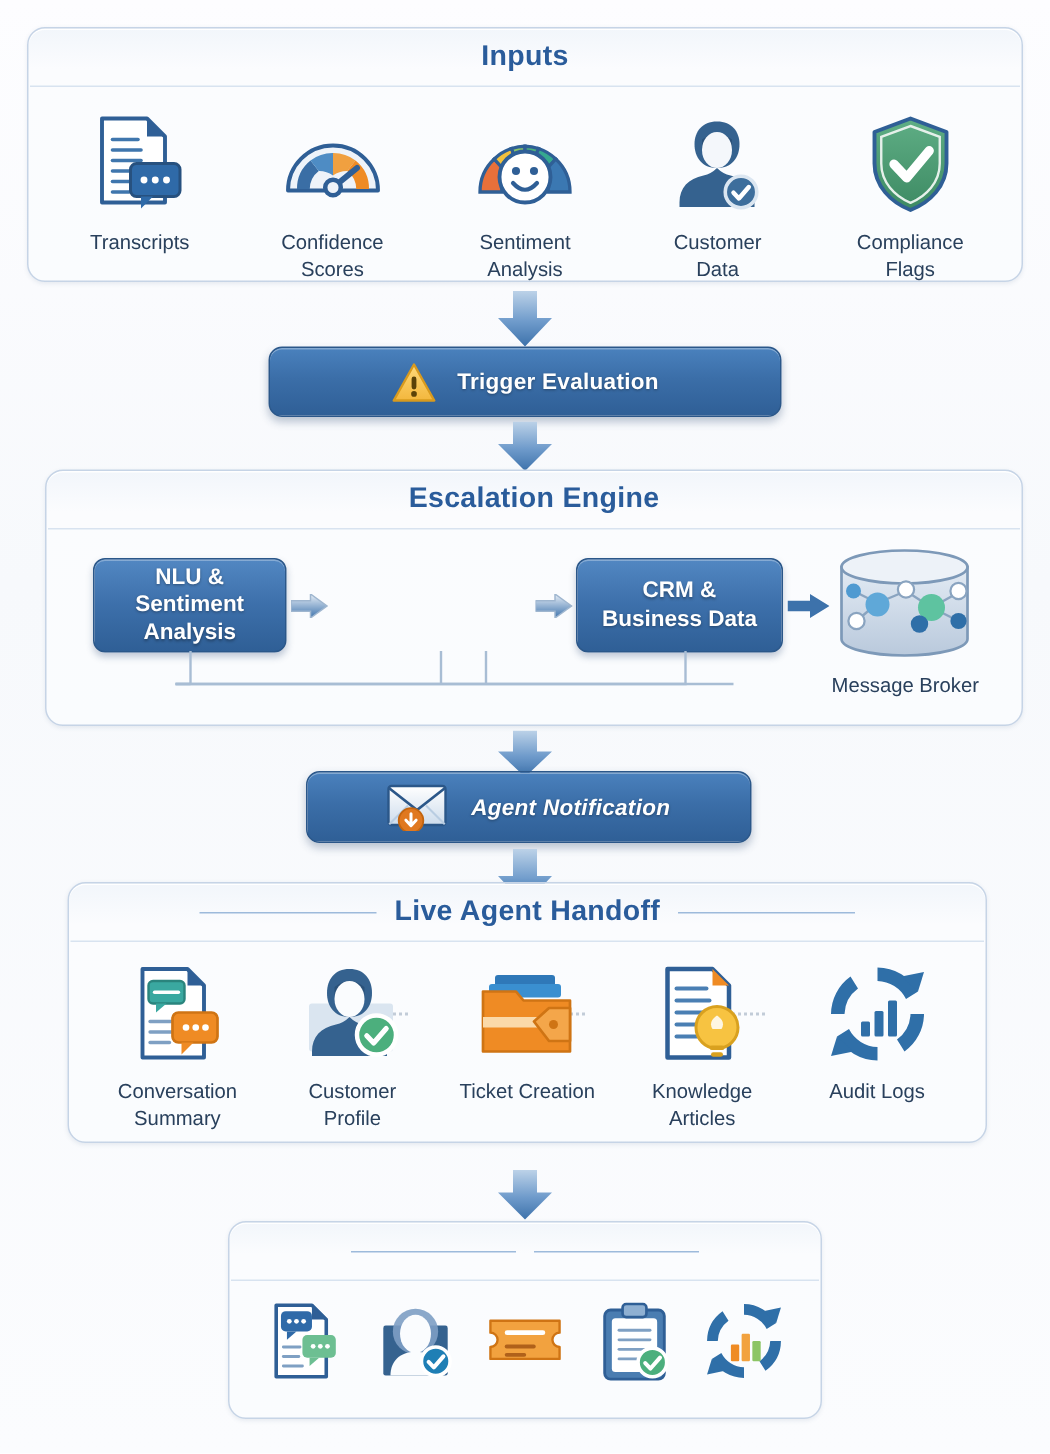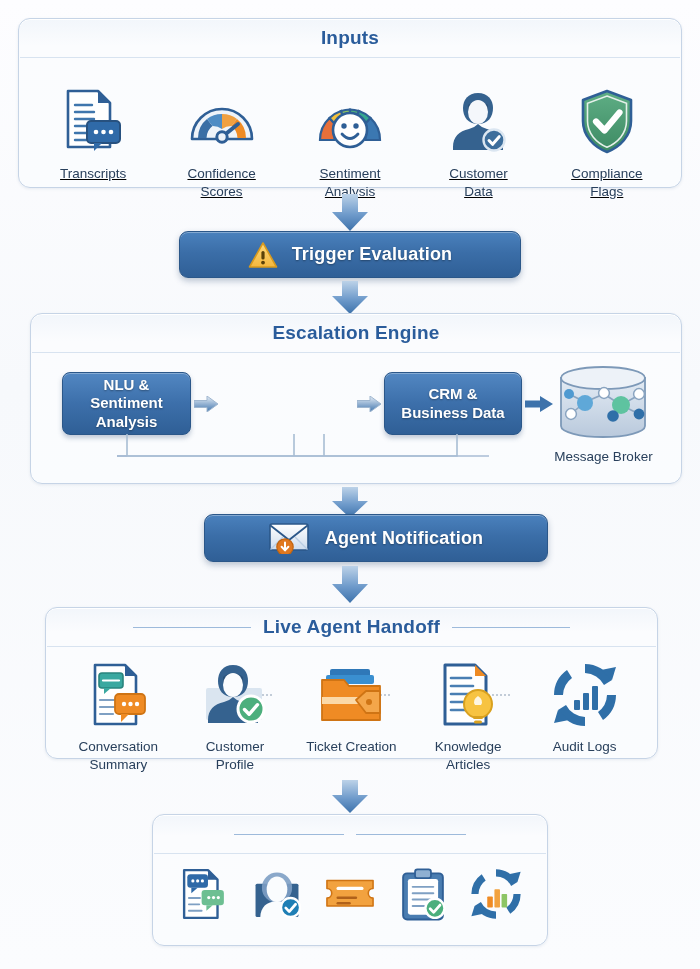--- a/index.html
+++ b/index.html
@@ -56,21 +56,21 @@
   .bar{
     position:absolute;
     border-radius:9px;
     background:linear-gradient(180deg,#4a81bd 0%,#3b6ea8 45%,#2f5f96 100%);
     border:1px solid #2b5789;
     box-shadow:0 3px 6px rgba(40,70,110,.30), inset 0 1px 0 rgba(255,255,255,.32);
     display:flex;align-items:center;justify-content:center;gap:14px;
     box-sizing:border-box;
   }
   .bar .label{
-    color:#ffffff;font-size:18px;font-weight:bold;
+    color:#ffffff;font-size:15px;font-weight:bold;
     text-shadow:0 1px 2px rgba(0,0,0,.35);
     letter-spacing:.2px;
     text-align:right;
   }
 
   
   .arrow{position:absolute;}
 
   
   .stage{
@@ -125,21 +125,21 @@
         <stop offset="0%" stop-color="#5fae85"></stop>
         <stop offset="100%" stop-color="#3d8a63"></stop>
       </linearGradient>
     </defs>
   </svg>
 
   <div class="panel" style="left:18px;top:18px;width:664px;height:170px;">
     <div class="panel-title">Inputs</div>
     <div class="panel-sep"></div>
 
-    <div class="cells" style="top:64px;left:10px;right:10px;text-decoration:underline;">
+    <div class="cells" style="top:52px;left:10px;right:10px;">
 
       <div class="cell">
         <div class="glyph">
           <svg viewBox="0 0 78 78" width="78" height="78">
             <path d="M14 8 h30 l12 12 v44 h-42 z" fill="#ffffff" stroke="#2f5f96" stroke-width="2.6" stroke-linejoin="round"></path>
             <path d="M44 8 l12 12 h-12 z" fill="#2f5f96"></path>
             <g stroke="#3f76ad" stroke-width="2.4" stroke-linecap="round">
               <line x1="21" y1="22" x2="38" y2="22"></line>
               <line x1="21" y1="29" x2="40" y2="29"></line>
               <line x1="21" y1="36" x2="40" y2="36"></line>
@@ -314,40 +314,40 @@
       </svg>
     </div>
   </div>
 
   <div class="arrow" style="left:325px;top:487px;">
     <svg width="50" height="32" viewBox="0 0 50 32">
       <path d="M17 0 h16 v14 h10 L25 31 L7 14 h10 z" fill="url(#gArrow)"></path>
     </svg>
   </div>
 
-  <div class="bar" style="left:204px;top:514px;width:344px;height:48px;">
+  <div class="bar" style="left:204px;top:514px;width:297px;height:48px;font-style:italic;">
     <span style="display:block;width:42px;height:32px;position:relative;">
       <svg viewBox="0 0 42 32" width="42" height="32">
         <rect x="1" y="2" width="38" height="26" rx="2" fill="url(#gEnv)" stroke="#2b5789" stroke-width="1.6"></rect>
         <path d="M1.5 3.5 L20 18 L38.5 3.5" fill="none" stroke="#2b5789" stroke-width="1.8"></path>
         <path d="M1.5 27.5 L14 15 M38.5 27.5 L26 15" fill="none" stroke="#b9cde2" stroke-width="1.4"></path>
         <circle cx="16" cy="25" r="8.2" fill="#e0781f" stroke="#c3650f" stroke-width="1.2"></circle>
         <path d="M16 20.5 V28 M12.6 24.8 L16 28.4 L19.4 24.8" fill="none" stroke="#ffffff" stroke-width="2" stroke-linecap="round" stroke-linejoin="round"></path>
       </svg>
     </span>
     <span class="label">Agent Notification</span>
   </div>
 
   <div class="arrow" style="left:325px;top:566px;">
     <svg width="50" height="38" viewBox="0 0 50 38">
       <path d="M17 0 h16 v18 h10 L25 37 L7 18 h10 z" fill="url(#gArrow)"></path>
     </svg>
   </div>
 
-  <div class="panel" style="left:45px;top:607px;width:613px;height:152px;">
+  <div class="panel" style="left:45px;top:588px;width:613px;height:174px;">
     <div class="panel-title divided">
       <span class="rule"></span>
       <span>Live Agent Handoff</span>
       <span class="rule"></span>
     </div>
     <div class="panel-sep"></div>
 
     <div class="dotted" style="left:184px;top:86px;width:42px;"></div>
     <div class="dotted" style="left:302px;top:86px;width:42px;"></div>
     <div class="dotted" style="left:422px;top:86px;width:42px;"></div>

